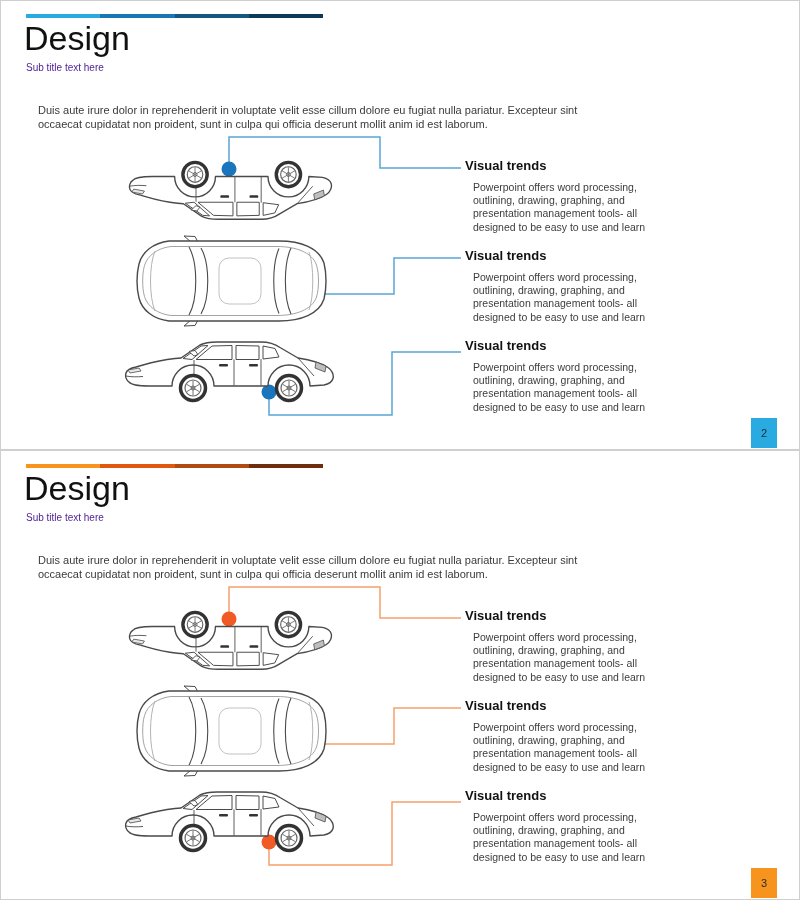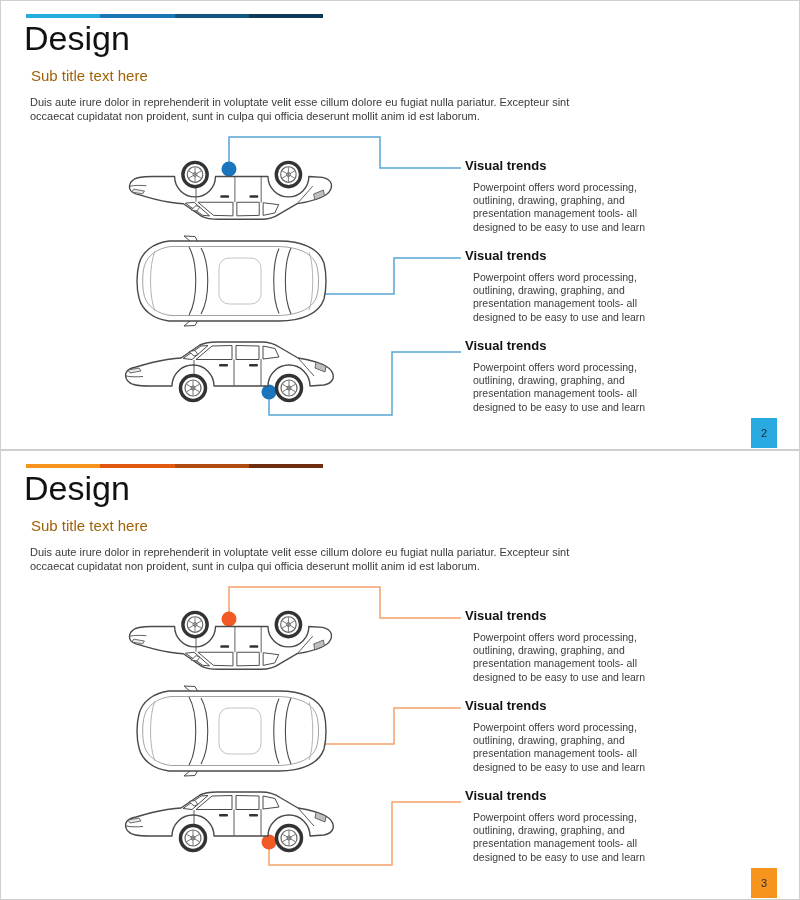--- a/index.html
+++ b/index.html
@@ -3,22 +3,22 @@
 <meta charset="utf-8">
 <style>
   html,body{margin:0;padding:0;background:#fff;}
   .canvas{position:relative;width:800px;height:900px;font-family:"Liberation Sans",sans-serif;background:#fff;overflow:hidden;}
   .slide{position:absolute;left:0;width:800px;height:450px;box-sizing:border-box;border:1px solid #cfcfcf;background:#fff;}
   .slide.s1{top:0;}
   .slide.s2{top:450px;}
   .accent-bar{position:absolute;left:25px;top:13px;width:297px;height:4px;display:flex;}
   .accent-bar .seg{flex:1 1 0;height:100%;}
   .slide-title{position:absolute;left:23px;top:18px;margin:0;font-size:34px;font-weight:400;color:#111;letter-spacing:0;}
-  .slide-subtitle{position:absolute;left:25px;top:61px;margin:5px;font-size:15px;font-weight:400;color:#a16207;}
-  .slide-body{position:absolute;left:25px;top:90px;margin:4px;width:552px;font-size:11px;line-height:1.28;color:#3a3a3a;}
+  .slide-subtitle{position:absolute;left:25px;top:61px;margin:0;font-size:10px;font-weight:400;color:#4c1d95;}
+  .slide-body{position:absolute;left:25px;top:90px;margin:12px;width:552px;font-size:11px;line-height:1.28;color:#3a3a3a;}
   .diagram{position:absolute;left:8px;top:0;width:800px;height:450px;}
   .connectors{position:absolute;left:0;top:0;}
   .car{position:absolute;}
   .car svg{display:block;width:100%;height:100%;}
   .car.flipped svg{transform:scaleY(-1);}
   .car1{left:116px;top:154px;width:214px;height:76px;}
   .car2{left:122px;top:234px;width:200px;height:92px;}
   .car3{left:112px;top:331px;width:220px;height:74px;}
   .callout{position:absolute;left:456px;width:214px;}
   .callout.c1{top:157px;} .callout.c2{top:247px;} .callout.c3{top:337px;}

